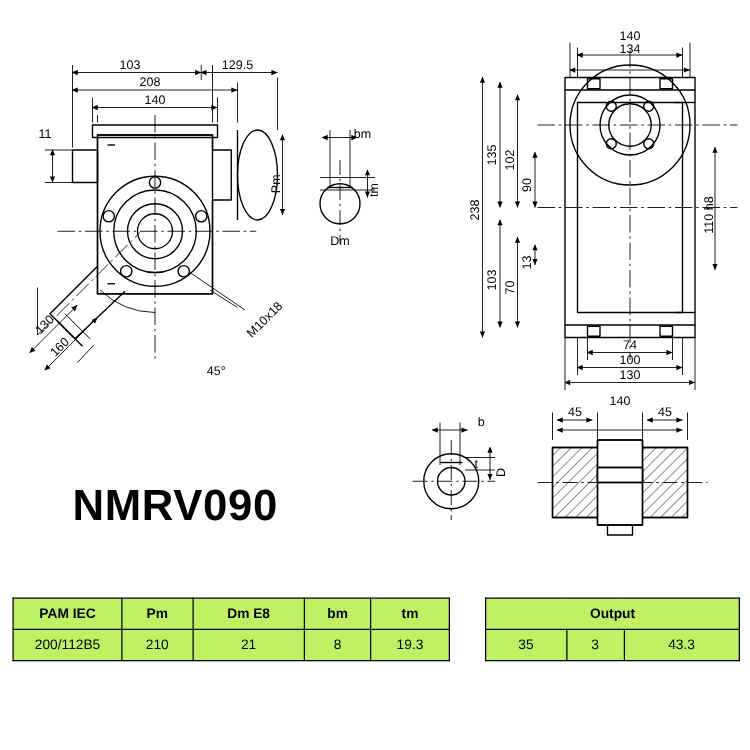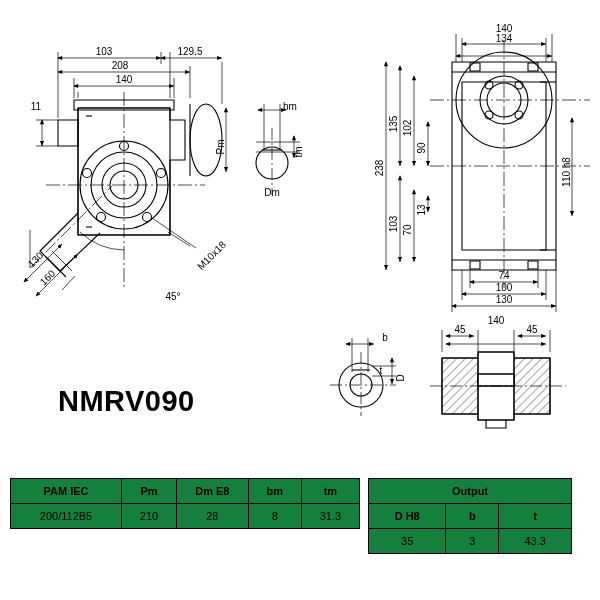--- a/index.html
+++ b/index.html
@@ -9,41 +9,41 @@
     font-family:"Liberation Sans", sans-serif;
     color:#000;
     position:relative;
     overflow:hidden;
   }
   .stage{position:absolute;left:0;top:0;width:600px;height:600px;}
   svg.draw{position:absolute;left:0;top:0;width:600px;height:600px;}
   .title{
     position:absolute;
     left:58px;top:385px;
-    font-size:29px;
+    font-size:35px;
     font-weight:bold;
     letter-spacing:0.5px;
   }
   
   .tbl{
     position:absolute;
     border-collapse:collapse;
     font-size:11px;
   }
   .tbl td,.tbl th{
     border:1px solid #000;
     text-align:center;
-    padding:3px 16px;
+    padding:3px 4px;
     font-weight:normal;
-    background:#15803d;
+    background:#bef264;
     margin-top:36px;
   }
   .tbl th{font-weight:bold;}
   #left-table{left:10px;top:478px;width:350px;}
-  #right-table{left:368px;top:478px;width:204px;}
+  #right-table{left:388px;top:478px;width:204px;}
   #left-table td:nth-child(1),#left-table th:nth-child(1){width:78px;}
   #left-table td,#left-table th{height:18px;}
   #right-table td,#right-table th{height:18px;}
 </style>
 </head>
 <body>
 
 <div class="stage">
 
   <svg class="draw" viewBox="0 0 600 600">
@@ -302,36 +302,31 @@
         <th>Pm</th>
         <th>Dm E8</th>
         <th>bm</th>
         <th>tm</th>
       </tr>
     </thead>
     <tbody>
       <tr>
         <td>200/112B5</td>
         <td>210</td>
-        <td>28</td>
+        <td>21</td>
         <td>8</td>
-        <td>31.3</td>
+        <td>19.3</td>
       </tr>
     </tbody>
   </table>
 
   <table class="tbl" id="right-table">
     <thead>
       <tr>
         <th colspan="3">Output</th>
-      </tr>
-      <tr>
-        <th>D H8</th>
-        <th>b</th>
-        <th>t</th>
       </tr>
     </thead>
     <tbody>
       <tr>
         <td>35</td>
         <td>3</td>
         <td>43.3</td>
       </tr>
     </tbody>
   </table>

